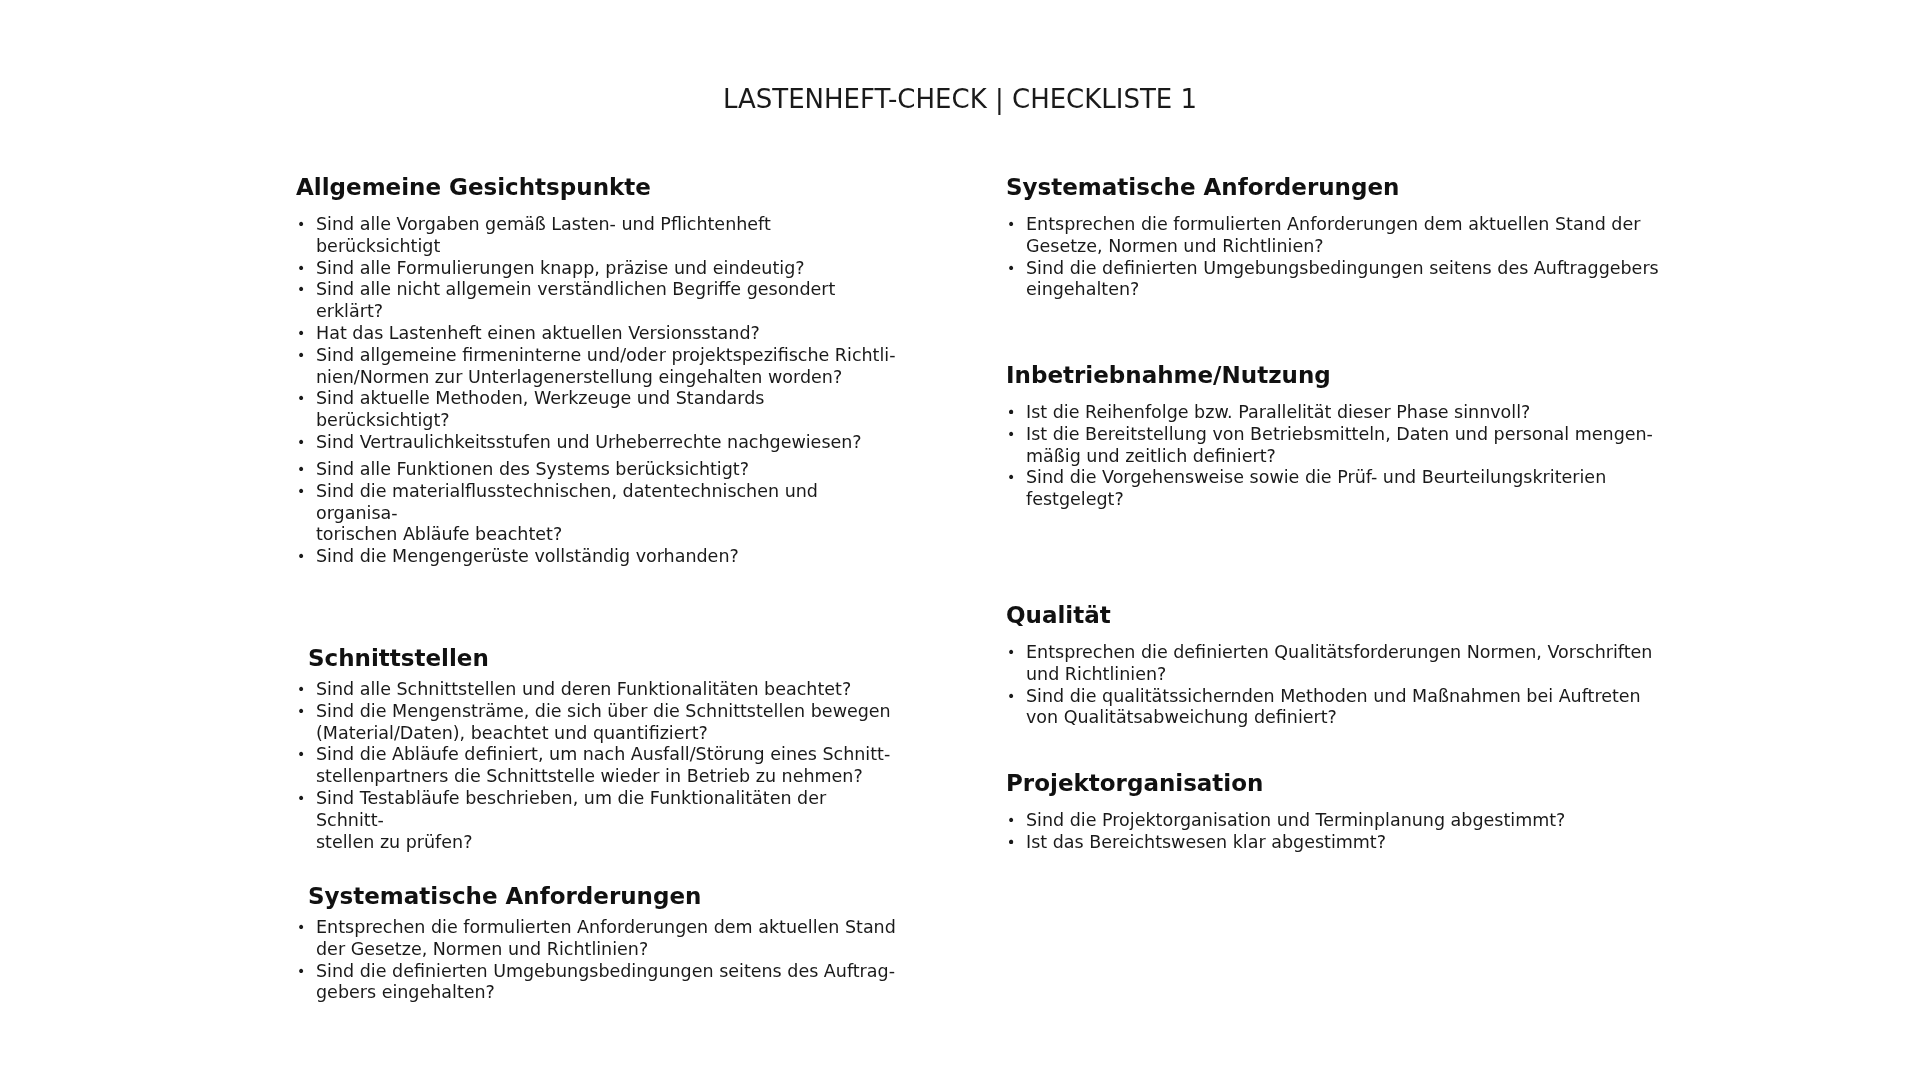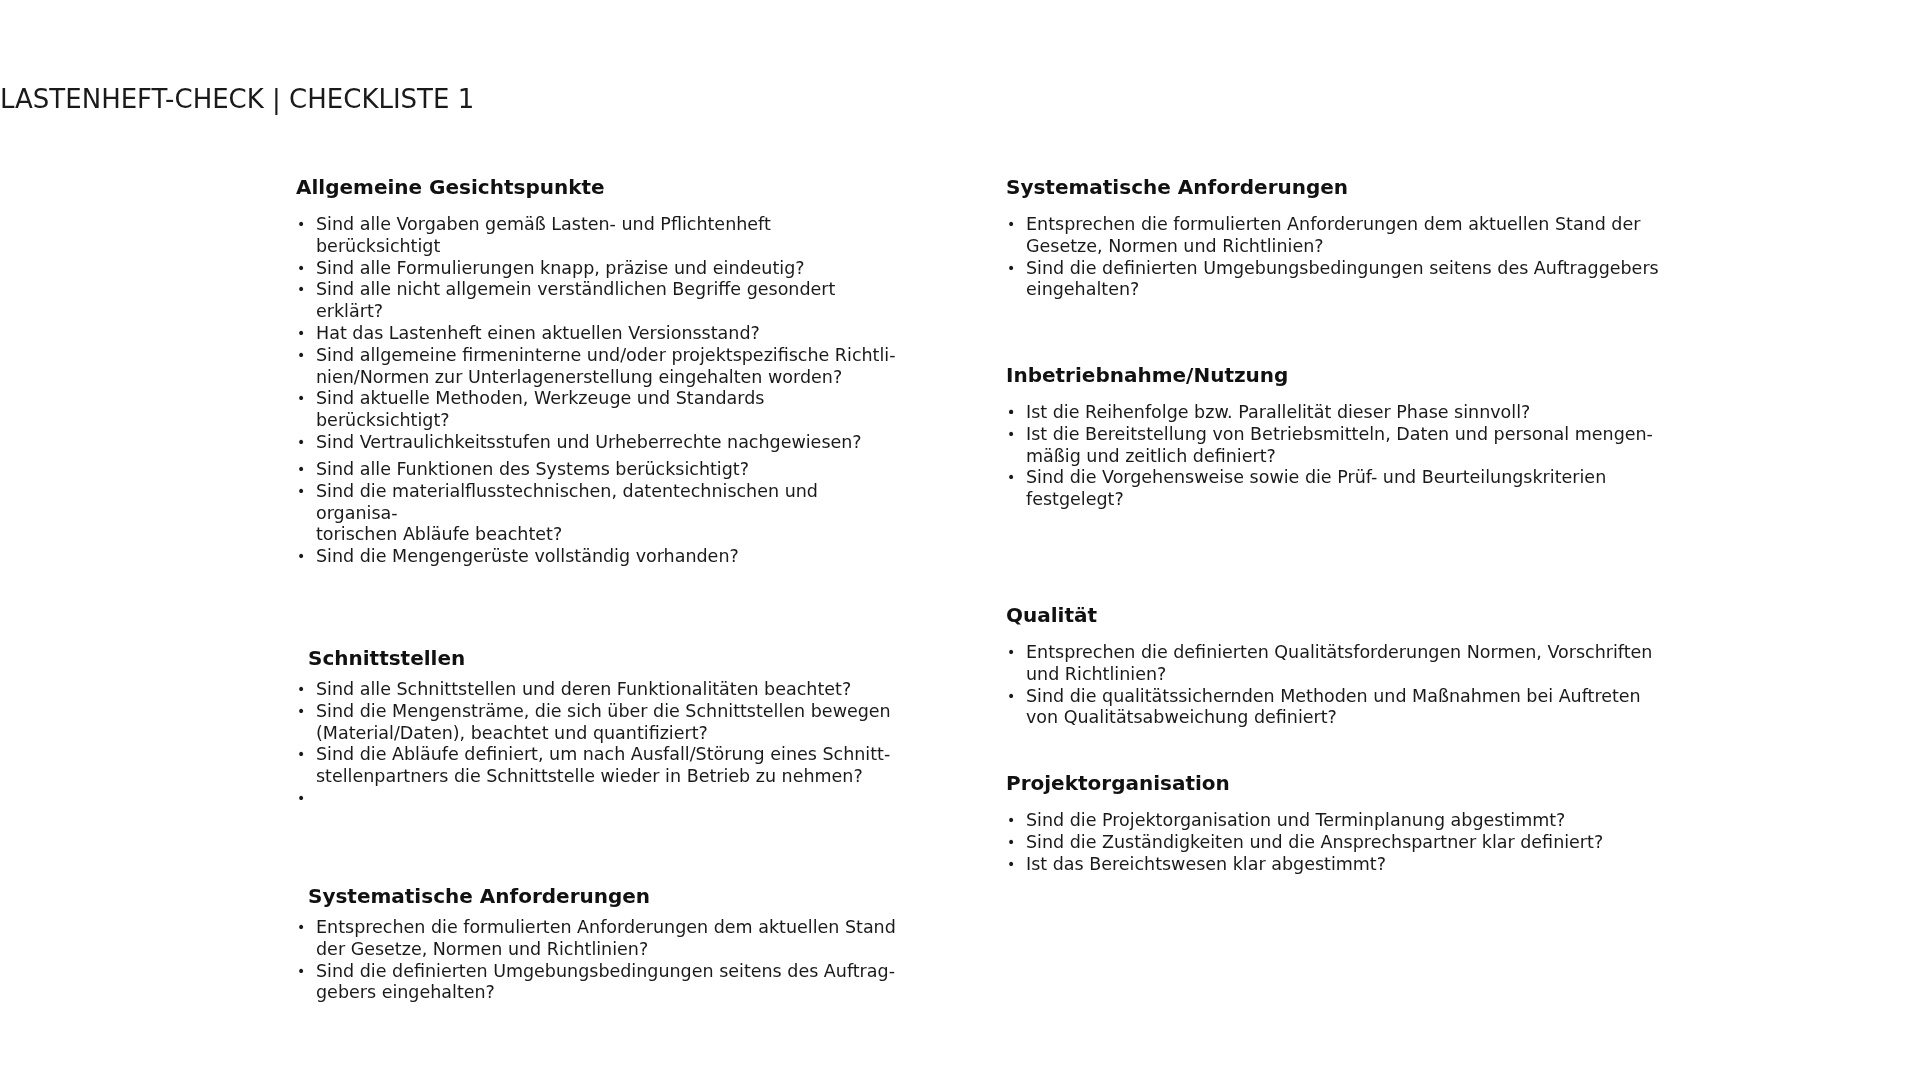--- a/index.html
+++ b/index.html
@@ -1,21 +1,21 @@
 <!DOCTYPE html>
 <html><head>
 <meta charset="utf-8">
 <style>
   html, body { margin: 0; padding: 0; background: #ffffff; }
   body { width: 1920px; height: 1080px; position: relative; overflow: hidden;
          font-family: "DejaVu Sans", sans-serif; color: #1a1a1a; }
-  .title { position: absolute; top: 84px; left: 0; width: 1920px; 
+  .title { position: absolute; top: 84px; left: 0; width: 1920px; text-align: center;
            font-size: 26px; font-weight: normal; letter-spacing: 0px; color: #1a1a1a; margin: 0; }
   .section { position: absolute; }
-  .section h2 { margin: 0 0 14px 0; font-size: 20px; font-weight: bold; line-height: 26px; color: #111; }
+  .section h2 { margin: 0 0 14px 0; font-size: 23px; font-weight: bold; line-height: 26px; color: #111; }
   .section ul { list-style: none; margin: 0; padding: 0; }
   .section li { position: relative; padding-left: 20px; font-size: 17.5px; line-height: 21.8px; color: #1a1a1a; }
   .section li .bullet { position: absolute; left: 1px; top: 0; font-size: 14px; }
   .col-left { left: 296px; width: 600px; }
   .col-right { left: 1006px; width: 660px; }
   .s1 { top: 174px; }
   .s2 { top: 459px; }
   .s3 { top: 645px; }
   .s3 h2, .s4 h2 { margin-bottom: 8px; margin-left: 12px; }
   .s4 { top: 883px; }
@@ -54,21 +54,22 @@
 </section>
 
 <section class="section col-left s3">
   <h2>Schnittstellen</h2>
   <ul>
       <li><span class="bullet">•</span><span class="wrap">Sind alle Schnittstellen und deren Funktionalitäten beachtet?</span></li>
       <li><span class="bullet">•</span><span class="wrap">Sind die Mengensträme, die sich über die Schnittstellen bewegen
 (Material/Daten), beachtet und quantifiziert?</span></li>
       <li><span class="bullet">•</span><span class="wrap">Sind die Abläufe definiert, um nach Ausfall/Störung eines Schnitt-
 stellenpartners die Schnittstelle wieder in Betrieb zu nehmen?</span></li>
-      <li><span class="bullet">•</span></li>
+      <li><span class="bullet">•</span><span class="wrap">Sind Testabläufe beschrieben, um die Funktionalitäten der Schnitt-
+stellen zu prüfen?</span></li>
     </ul>
 </section>
 
 <section class="section col-left s4">
   <h2>Systematische Anforderungen</h2>
   <ul>
       <li><span class="bullet">•</span><span class="wrap">Entsprechen die formulierten Anforderungen dem aktuellen Stand
 der Gesetze, Normen und Richtlinien?</span></li>
       <li><span class="bullet">•</span><span class="wrap">Sind die definierten Umgebungsbedingungen seitens des Auftrag-
 gebers eingehalten?</span></li>
@@ -104,16 +105,16 @@
 und Richtlinien?</span></li>
       <li><span class="bullet">•</span><span class="wrap">Sind die qualitätssichernden Methoden und Maßnahmen bei Auftreten
 von Qualitätsabweichung definiert?</span></li>
     </ul>
 </section>
 
 <section class="section col-right r4">
   <h2>Projektorganisation</h2>
   <ul>
       <li><span class="bullet">•</span><span class="wrap">Sind die Projektorganisation und Terminplanung abgestimmt?</span></li>
-      <li><span class="bullet">•</span><span class="wrap">Sind die Zuständigkeiten und die Ansprechspartner klar definiert?</span></li>
+      <li><span class="bullet">•</span></li>
       <li><span class="bullet">•</span><span class="wrap">Ist das Bereichtswesen klar abgestimmt?</span></li>
     </ul>
 </section>
 
 </body></html>

